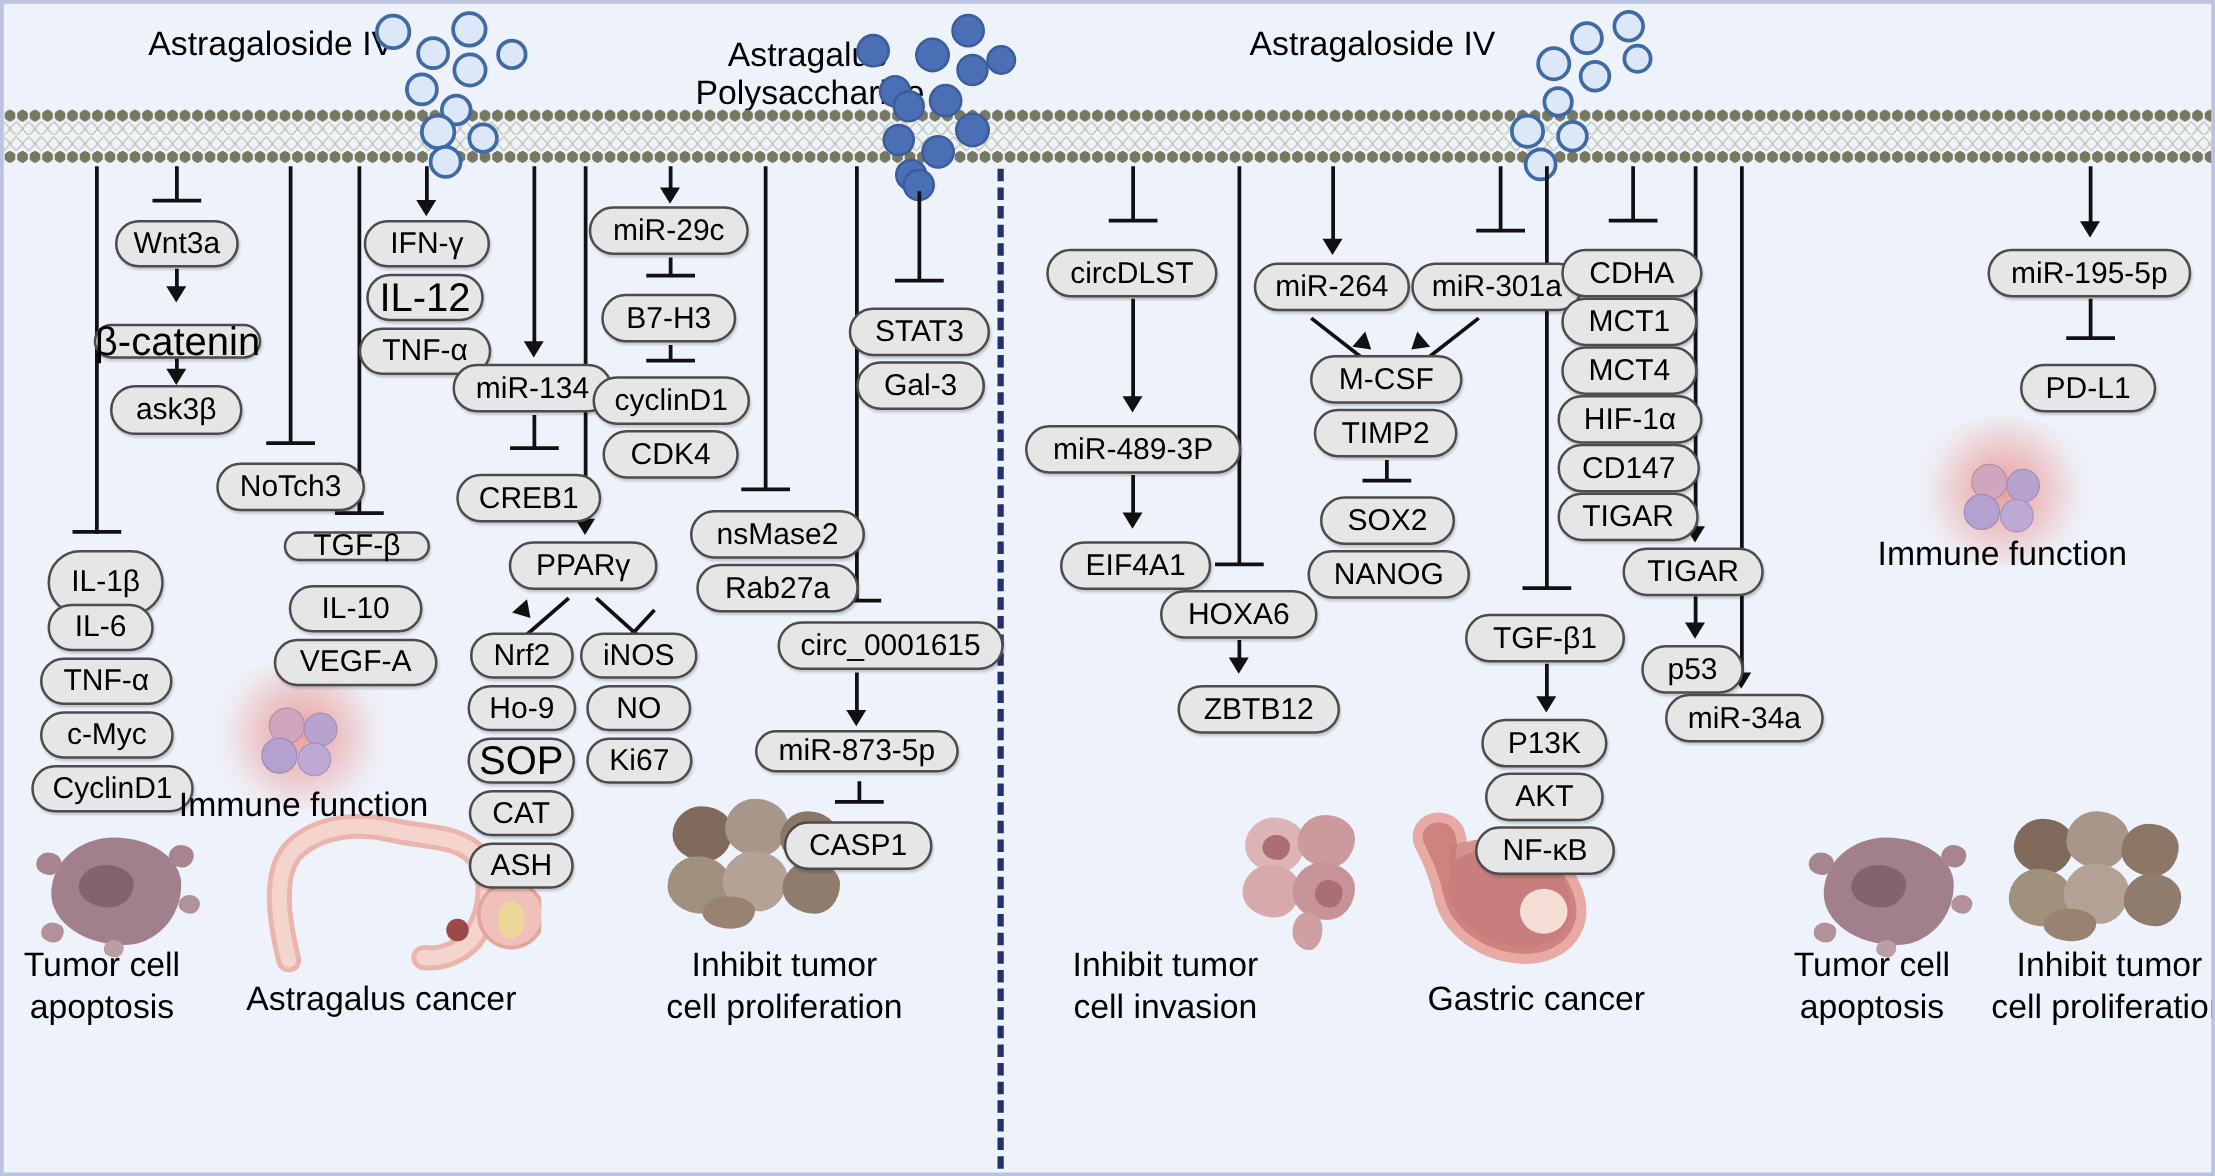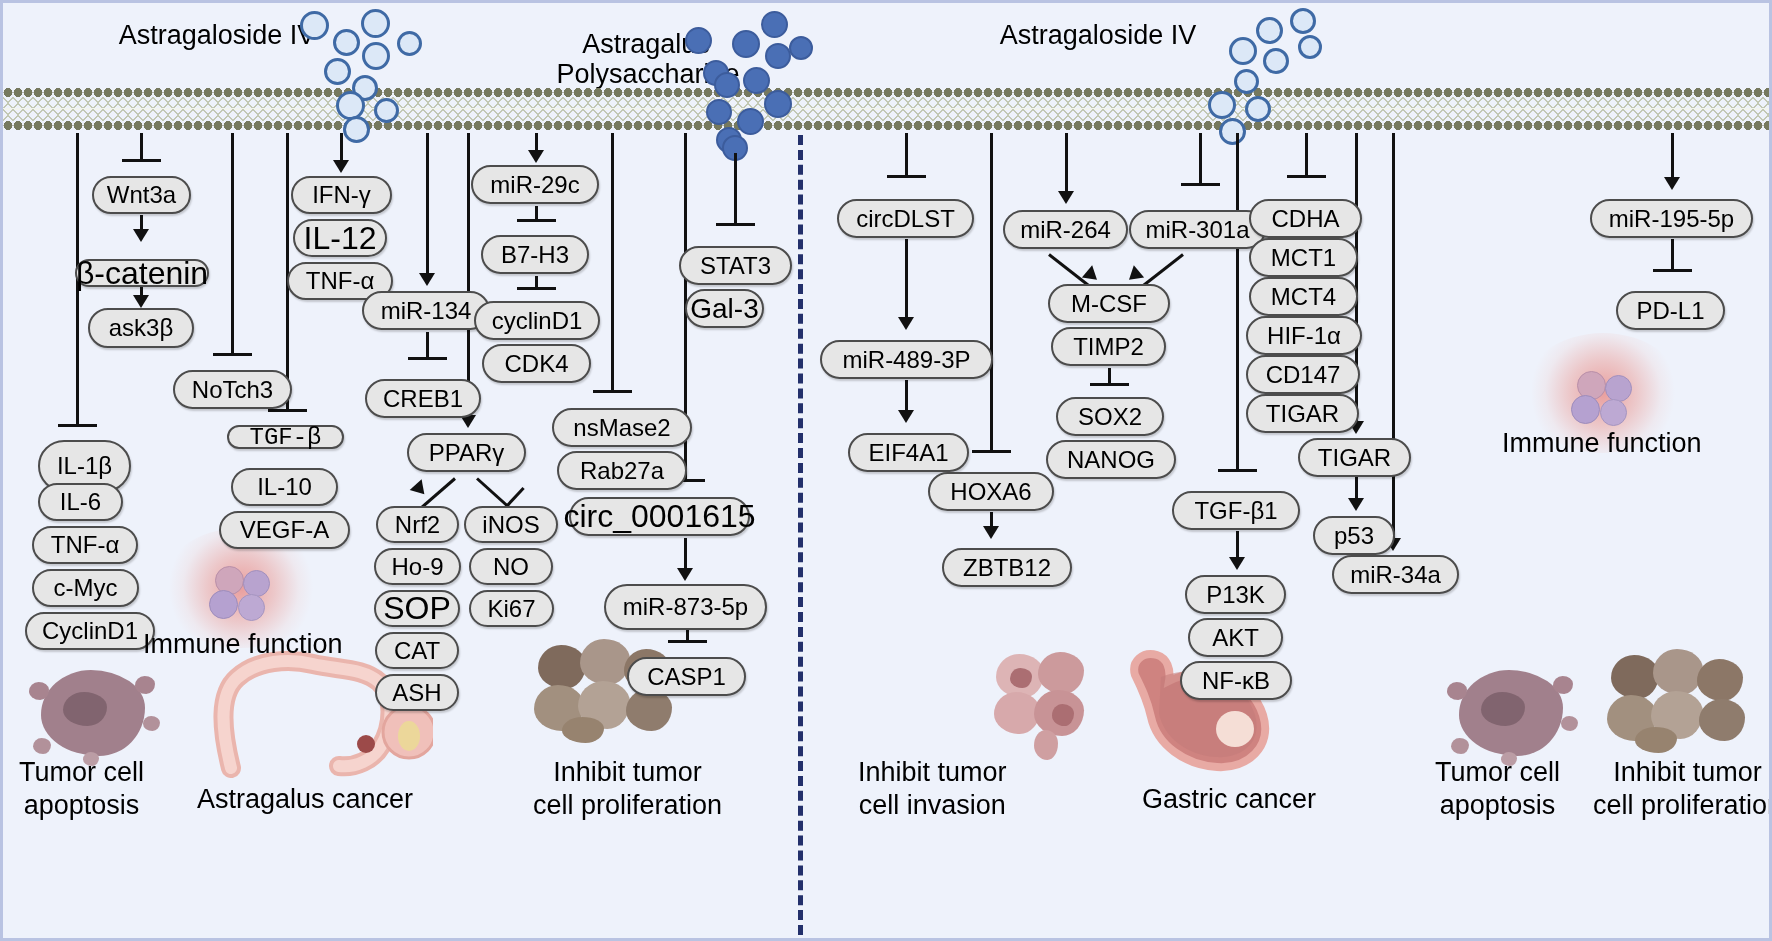--- a/index.html
+++ b/index.html
@@ -327,44 +327,44 @@
       <div class="node" style="left: 85px; top: 305px; width: 106px; height: 40px; font-size: 24px;">ask3β</div>
       <div class="node" style="left: 170px; top: 367px; width: 119px; height: 39px; font-size: 24px;">NoTch3</div>
       <div class="node" style="left: 35px; top: 437px; width: 93px; height: 52px; font-size: 24px;">IL-1β</div>
       <div class="node" style="left: 35px; top: 480px; width: 85px; height: 38px; font-size: 24px;">IL-6</div>
       <div class="node" style="left: 29px; top: 523px; width: 106px; height: 38px; font-size: 24px;">TNF-α</div>
       <div class="node" style="left: 29px; top: 566px; width: 107px; height: 38px; font-size: 24px;">c-Myc</div>
       <div class="node" style="left: 22px; top: 609px; width: 130px; height: 38px; font-size: 24px;">CyclinD1</div>
       <div class="node" style="left: 288px; top: 173px; width: 101px; height: 38px; font-size: 24px;">IFN-γ</div>
       <div class="node" style="left: 290px; top: 216px; width: 94px; height: 38px; font-size: 32px;">IL-12</div>
       <div class="node" style="left: 284px; top: 259px; width: 106px; height: 38px; font-size: 24px;">TNF-α</div>
-      <div class="node" style="left: 224px; top: 422px; width: 117px; height: 24px; font-size: 24px; font-family: Liberation Mono, monospace;">TGF-β</div>
+      <div class="node" style="left: 224px; top: 422px; width: 117px; height: 24px; font-size: 24px;">TGF-β</div>
       <div class="node" style="left: 228px; top: 465px; width: 107px; height: 38px; font-size: 24px;">IL-10</div>
       <div class="node" style="left: 216px; top: 508px; width: 131px; height: 38px; font-size: 24px;">VEGF-A</div>
       <div class="node" style="left: 359px; top: 288px; width: 128px; height: 39px; font-size: 24px;">miR-134</div>
       <div class="node" style="left: 362px; top: 376px; width: 116px; height: 39px; font-size: 24px;">CREB1</div>
       <div class="node" style="left: 404px; top: 430px; width: 119px; height: 39px; font-size: 24px;">PPARγ</div>
       <div class="node" style="left: 373px; top: 503px; width: 83px; height: 37px; font-size: 24px;">Nrf2</div>
       <div class="node" style="left: 371px; top: 545px; width: 87px; height: 37px; font-size: 24px;">Ho-9</div>
       <div class="node" style="left: 371px; top: 587px; width: 86px; height: 37px; font-size: 32px;">SOP</div>
       <div class="node" style="left: 372px; top: 629px; width: 84px; height: 37px; font-size: 24px;">CAT</div>
       <div class="node" style="left: 372px; top: 671px; width: 84px; height: 37px; font-size: 24px;">ASH</div>
       <div class="node" style="left: 461px; top: 503px; width: 94px; height: 37px; font-size: 24px;">iNOS</div>
       <div class="node" style="left: 466px; top: 545px; width: 84px; height: 37px; font-size: 24px;">NO</div>
       <div class="node" style="left: 466px; top: 587px; width: 85px; height: 37px; font-size: 24px;">Ki67</div>
       <div class="node" style="left: 468px; top: 162px; width: 128px; height: 39px; font-size: 24px;">miR-29c</div>
       <div class="node" style="left: 478px; top: 232px; width: 108px; height: 39px; font-size: 24px;">B7-H3</div>
       <div class="node" style="left: 471px; top: 298px; width: 126px; height: 39px; font-size: 24px;">cyclinD1</div>
       <div class="node" style="left: 479px; top: 341px; width: 109px; height: 39px; font-size: 24px;">CDK4</div>
       <div class="node" style="left: 549px; top: 405px; width: 140px; height: 39px; font-size: 24px;">nsMase2</div>
       <div class="node" style="left: 554px; top: 448px; width: 130px; height: 39px; font-size: 24px;">Rab27a</div>
       <div class="node" style="left: 676px; top: 243px; width: 113px; height: 39px; font-size: 24px;">STAT3</div>
-      <div class="node" style="left: 682px; top: 286px; width: 79px; height: 39px; font-size: 28px;">Gal-3</div>
-      <div class="node" style="left: 566px; top: 494px; width: 181px; height: 39px; font-size: 32px;">circ_0001615</div>
-      <div class="node" style="left: 601px; top: 581px; width: 163px; height: 46px; font-size: 24px;">miR-873-5p</div>
+      <div class="node" style="left: 682px; top: 286px; width: 103px; height: 39px; font-size: 24px;">Gal-3</div>
+      <div class="node" style="left: 619px; top: 494px; width: 181px; height: 39px; font-size: 24px;">circ_0001615</div>
+      <div class="node" style="left: 601px; top: 581px; width: 163px; height: 34px; font-size: 24px;">miR-873-5p</div>
       <div class="node" style="left: 624px; top: 654px; width: 119px; height: 39px; font-size: 24px;">CASP1</div>
       <div class="node" style="left: 834px; top: 196px; width: 137px; height: 39px; font-size: 24px;">circDLST</div>
       <div class="node" style="left: 817px; top: 337px; width: 173px; height: 39px; font-size: 24px;">miR-489-3P</div>
       <div class="node" style="left: 845px; top: 430px; width: 121px; height: 39px; font-size: 24px;">EIF4A1</div>
       <div class="node" style="left: 925px; top: 469px; width: 126px; height: 39px; font-size: 24px;">HOXA6</div>
       <div class="node" style="left: 939px; top: 545px; width: 130px; height: 39px; font-size: 24px;">ZBTB12</div>
       <div class="node" style="left: 1000px; top: 207px; width: 125px; height: 39px; font-size: 24px;">miR-264</div>
       <div class="node" style="left: 1126px; top: 207px; width: 137px; height: 39px; font-size: 24px;">miR-301a</div>
       <div class="node" style="left: 1045px; top: 281px; width: 122px; height: 39px; font-size: 24px;">M-CSF</div>
       <div class="node" style="left: 1048px; top: 324px; width: 115px; height: 39px; font-size: 24px;">TIMP2</div>

